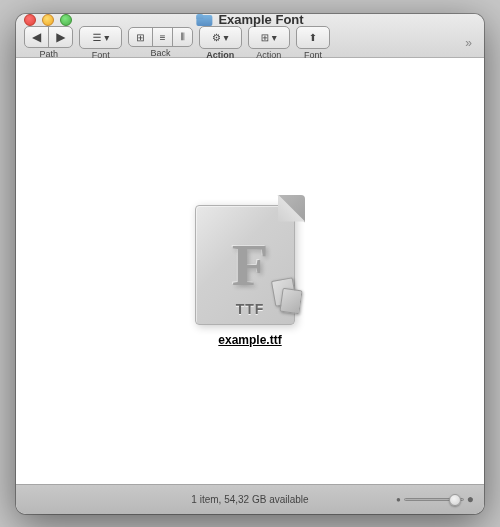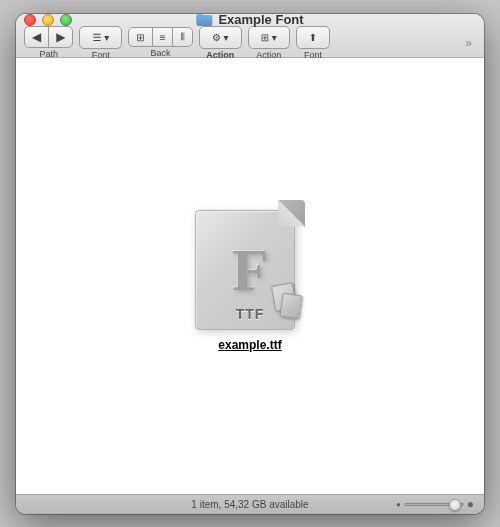--- a/index.html
+++ b/index.html
@@ -231,21 +231,21 @@
     .filename {
       font-size: 12px;
       font-weight: bold;
       color: #000;
       text-align: center;
       text-decoration: underline;
     }
 
     
     .statusbar {
-      height: 20px;
+      height: 30px;
       background: linear-gradient(to bottom, #c8c8c8 0%, #b8b8b8 100%);
       border-top: 1px solid #a5a5a5;
       display: flex;
       align-items: center;
       justify-content: center;
       padding: 0 10px;
       flex-shrink: 0;
       position: relative;
     }
 

